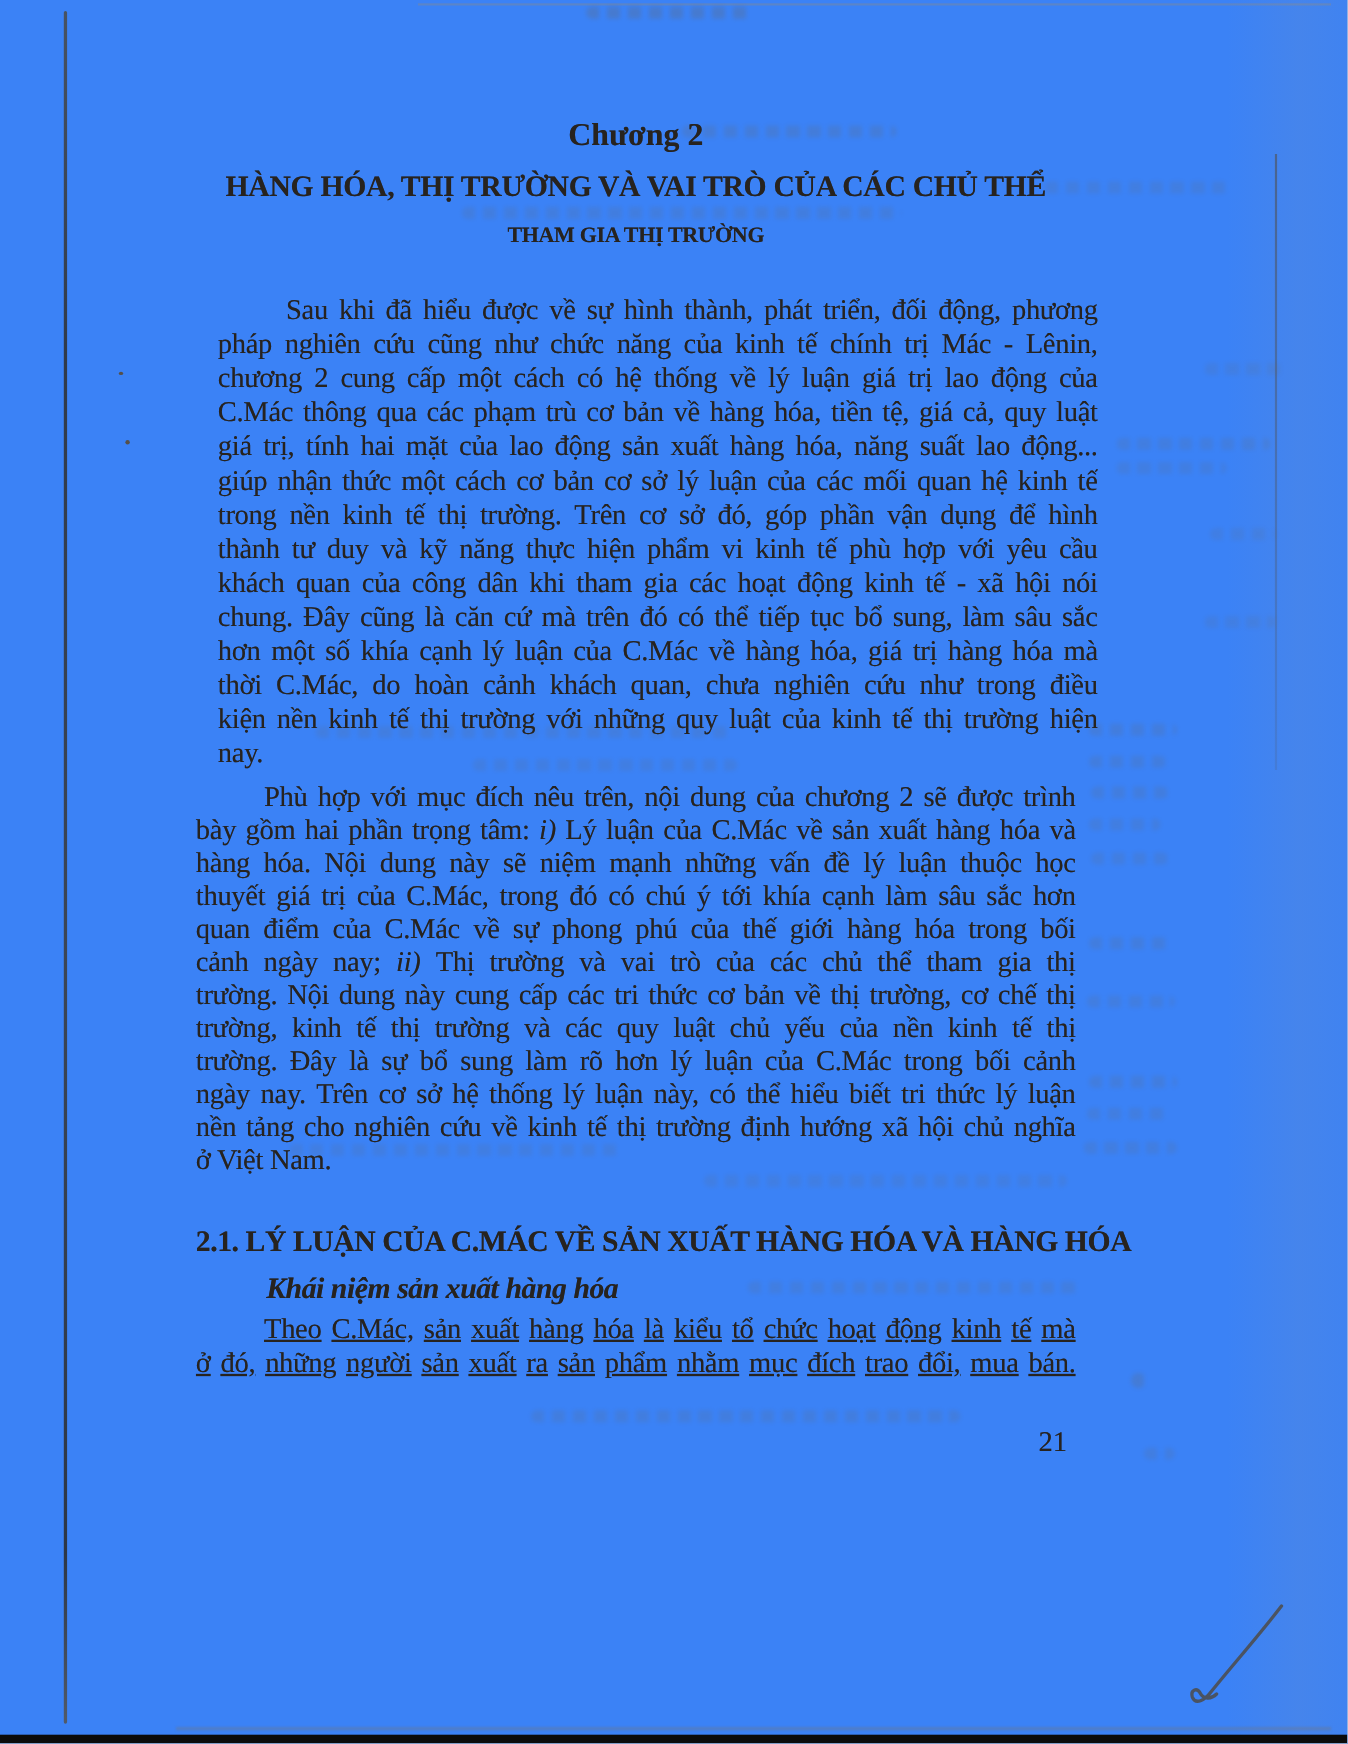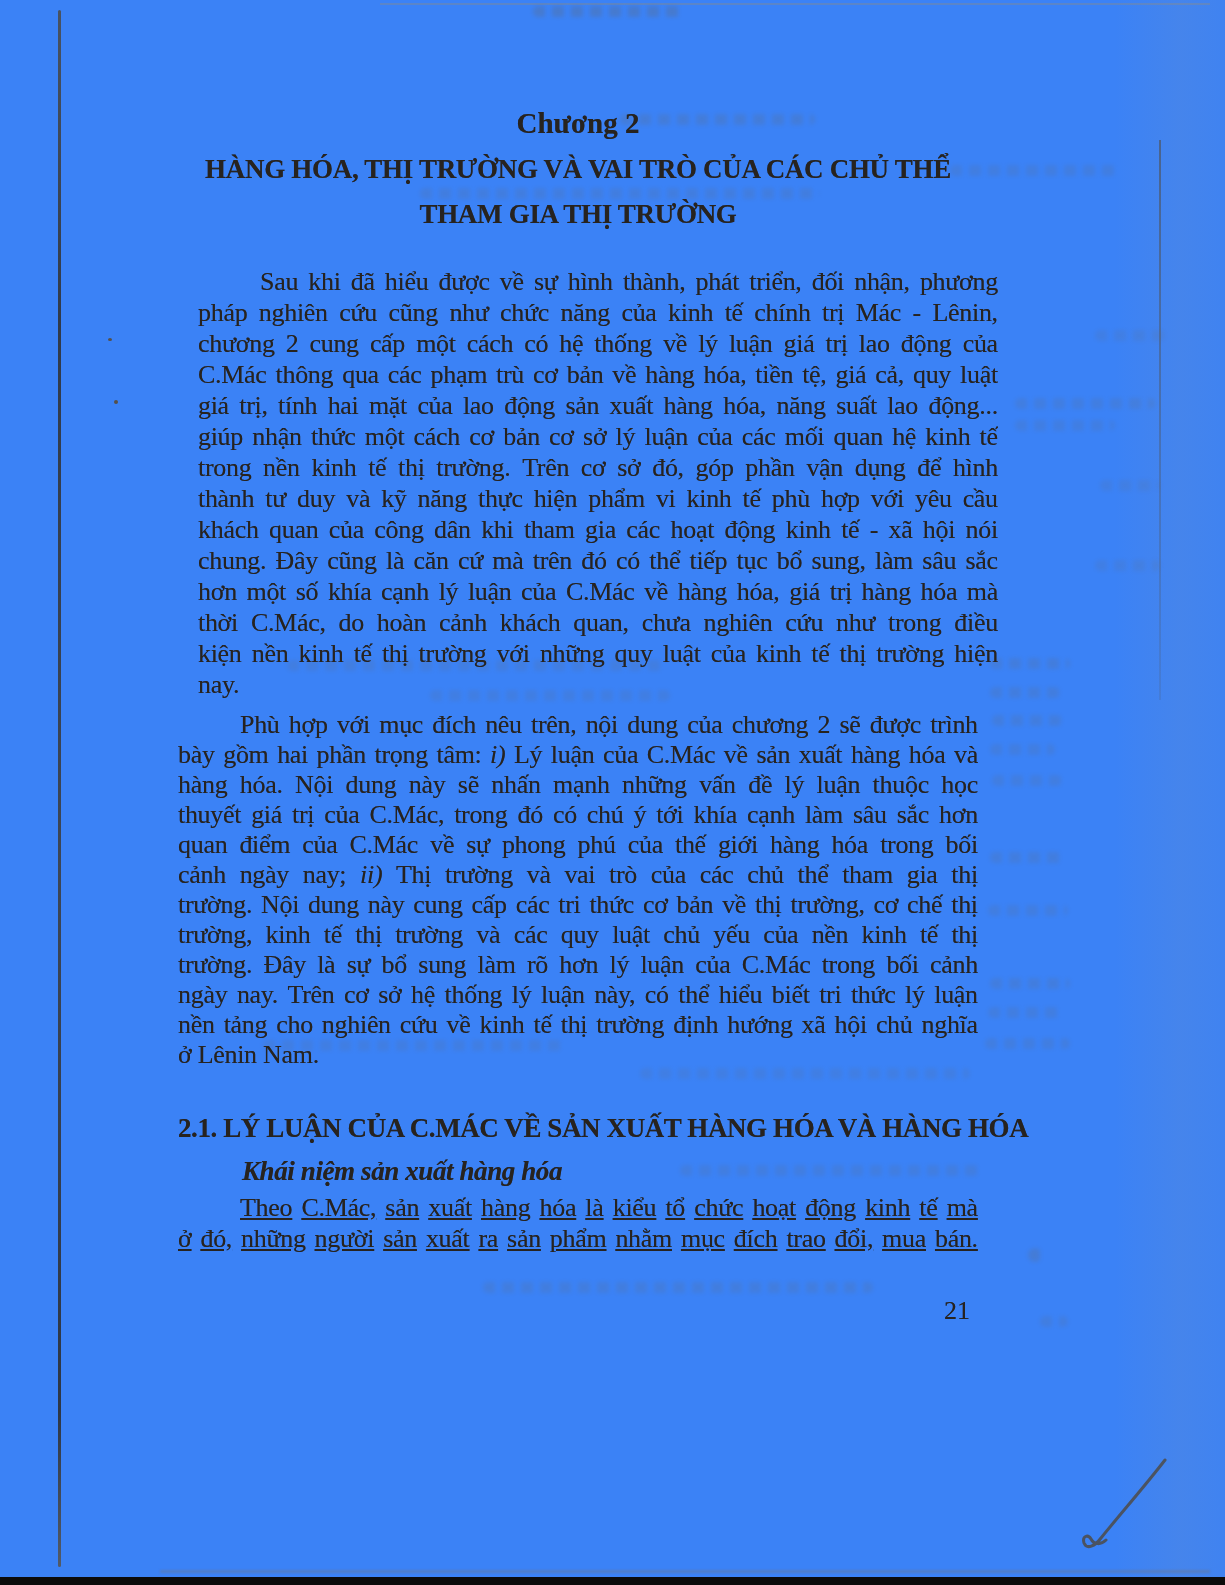--- a/index.html
+++ b/index.html
@@ -21,21 +21,21 @@
   .crease-right{position:absolute;left:1159px;top:140px;width:2px;height:560px;
     background:linear-gradient(180deg,rgba(80,78,75,.6),rgba(80,78,75,.15));}
   .ghost{position:absolute;height:11px;border-radius:5px;filter:blur(2px);
     background:repeating-linear-gradient(90deg,rgba(105,100,92,.45) 0 12px,rgba(105,100,92,0) 12px 19px);}
   .speck{position:absolute;background:#55504a;border-radius:50%;}
   
   .titleblock{position:absolute;left:178px;width:800px;text-align:center;font-weight:bold;
     text-shadow:0 0 .6px rgba(35,30,25,.55);}
   .chapter-label{top:106px;font-size:29px;line-height:34px;}
   .title-1{top:152px;font-size:27px;line-height:34px;letter-spacing:-.3px;}
-  .title-2{top:197px;font-size:27px;line-height:34px;letter-spacing:-.3px;}
+  .title-2{top:197px;font-size:20px;line-height:34px;letter-spacing:-.3px;}
   .para{position:absolute;left:178px;width:800px;font-size:26px;letter-spacing:-.3px;
     text-shadow:0 0 .6px rgba(35,30,25,.5);}
   #p1{top:266px;margin-left:20px;} #p1 .line{height:31px;line-height:31px;}
   #p2{top:710px;} #p2 .line{height:30px;line-height:30px;}
   #p3{top:1192px;text-decoration:underline;} #p3 .line{height:31px;line-height:31px;}
   .line{display:flex;justify-content:space-between;white-space:nowrap;overflow:hidden;}
   .line.plain{display:block;}
   .line.indent{padding-left:62px;}
   .w{flex:0 0 auto;}
   .it{font-style:italic;}
@@ -100,21 +100,21 @@
         <span class="w">đã</span>
         <span class="w">hiểu</span>
         <span class="w">được</span>
         <span class="w">về</span>
         <span class="w">sự</span>
         <span class="w">hình</span>
         <span class="w">thành,</span>
         <span class="w">phát</span>
         <span class="w">triển,</span>
         <span class="w">đối</span>
-        <span class="w">nhận,</span>
+        <span class="w">động,</span>
         <span class="w">phương</span>
       </div>
       <div class="line">
         <span class="w">pháp</span>
         <span class="w">nghiên</span>
         <span class="w">cứu</span>
         <span class="w">cũng</span>
         <span class="w">như</span>
         <span class="w">chức</span>
         <span class="w">năng</span>
@@ -370,21 +370,21 @@
         <span class="w">hóa</span>
         <span class="w">và</span>
       </div>
       <div class="line">
         <span class="w">hàng</span>
         <span class="w">hóa.</span>
         <span class="w">Nội</span>
         <span class="w">dung</span>
         <span class="w">này</span>
         <span class="w">sẽ</span>
-        <span class="w">nhấn</span>
+        <span class="w">niệm</span>
         <span class="w">mạnh</span>
         <span class="w">những</span>
         <span class="w">vấn</span>
         <span class="w">đề</span>
         <span class="w">lý</span>
         <span class="w">luận</span>
         <span class="w">thuộc</span>
         <span class="w">học</span>
       </div>
       <div class="line">
@@ -527,21 +527,21 @@
         <span class="w">tế</span>
         <span class="w">thị</span>
         <span class="w">trường</span>
         <span class="w">định</span>
         <span class="w">hướng</span>
         <span class="w">xã</span>
         <span class="w">hội</span>
         <span class="w">chủ</span>
         <span class="w">nghĩa</span>
       </div>
-      <div class="line plain"><span>ở Lênin Nam. </span></div>
+      <div class="line plain"><span>ở Việt Nam. </span></div>
     </div>
 
   <div class="heading" id="h21">2.1. LÝ LUẬN CỦA C.MÁC VỀ SẢN XUẤT HÀNG HÓA VÀ HÀNG HÓA</div>
   <div class="heading" id="h211sub">Khái niệm sản xuất hàng hóa</div>
 
   <div class="para" id="p3">
       <div class="line indent">
         <span class="w">Theo</span>
         <span class="w">C.Mác,</span>
         <span class="w">sản</span>

